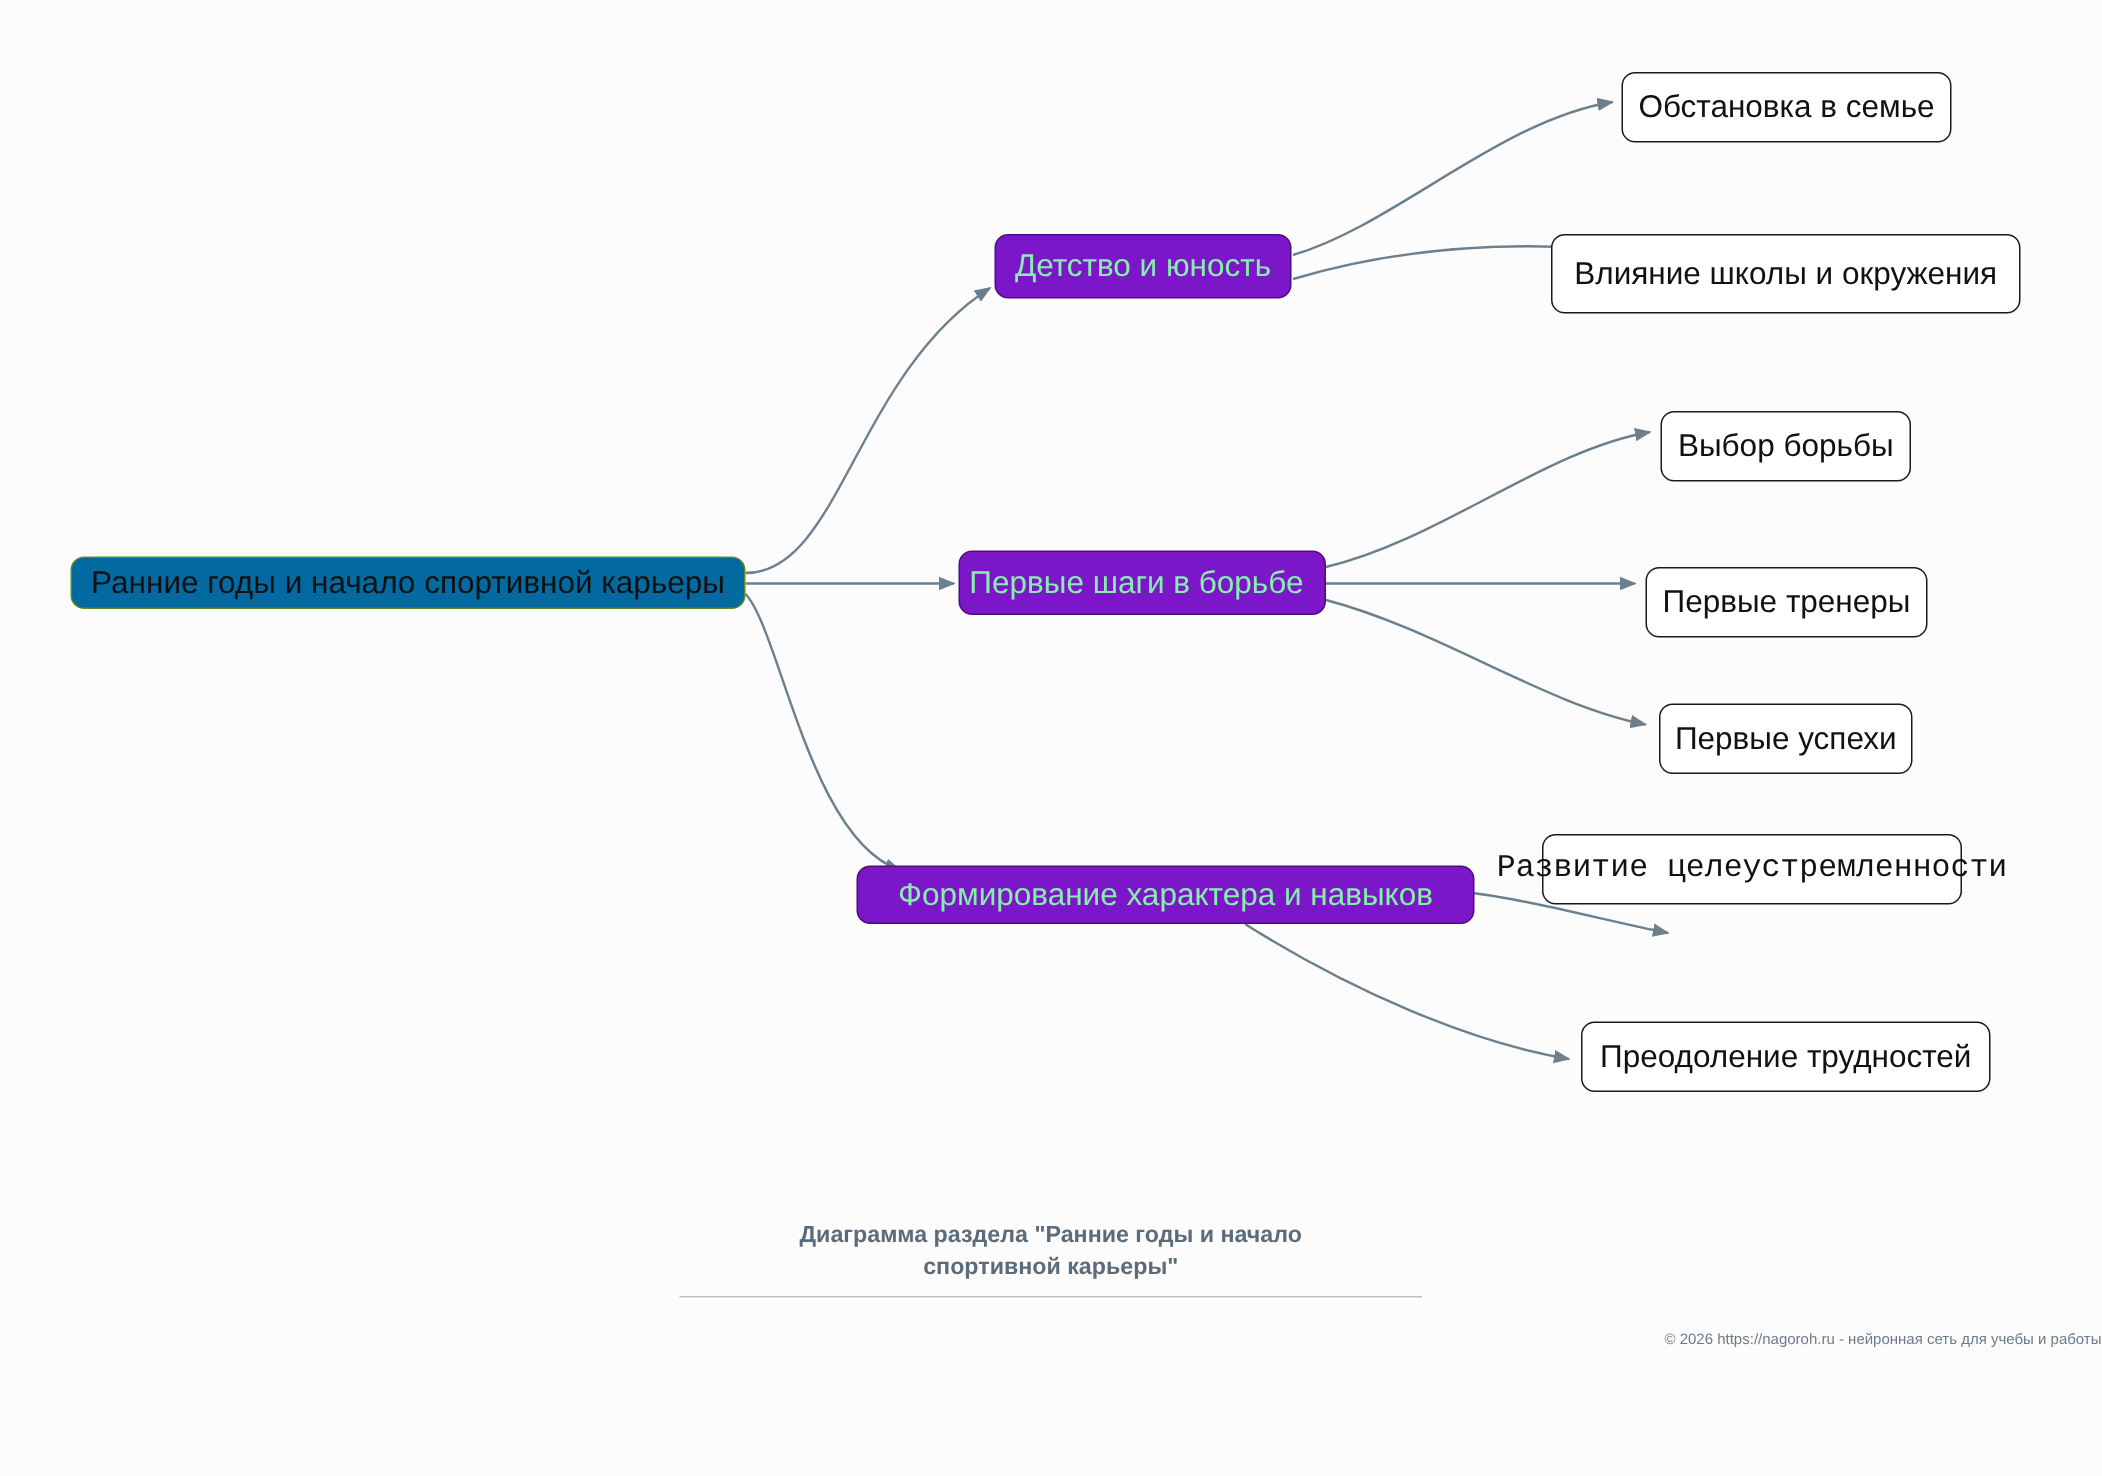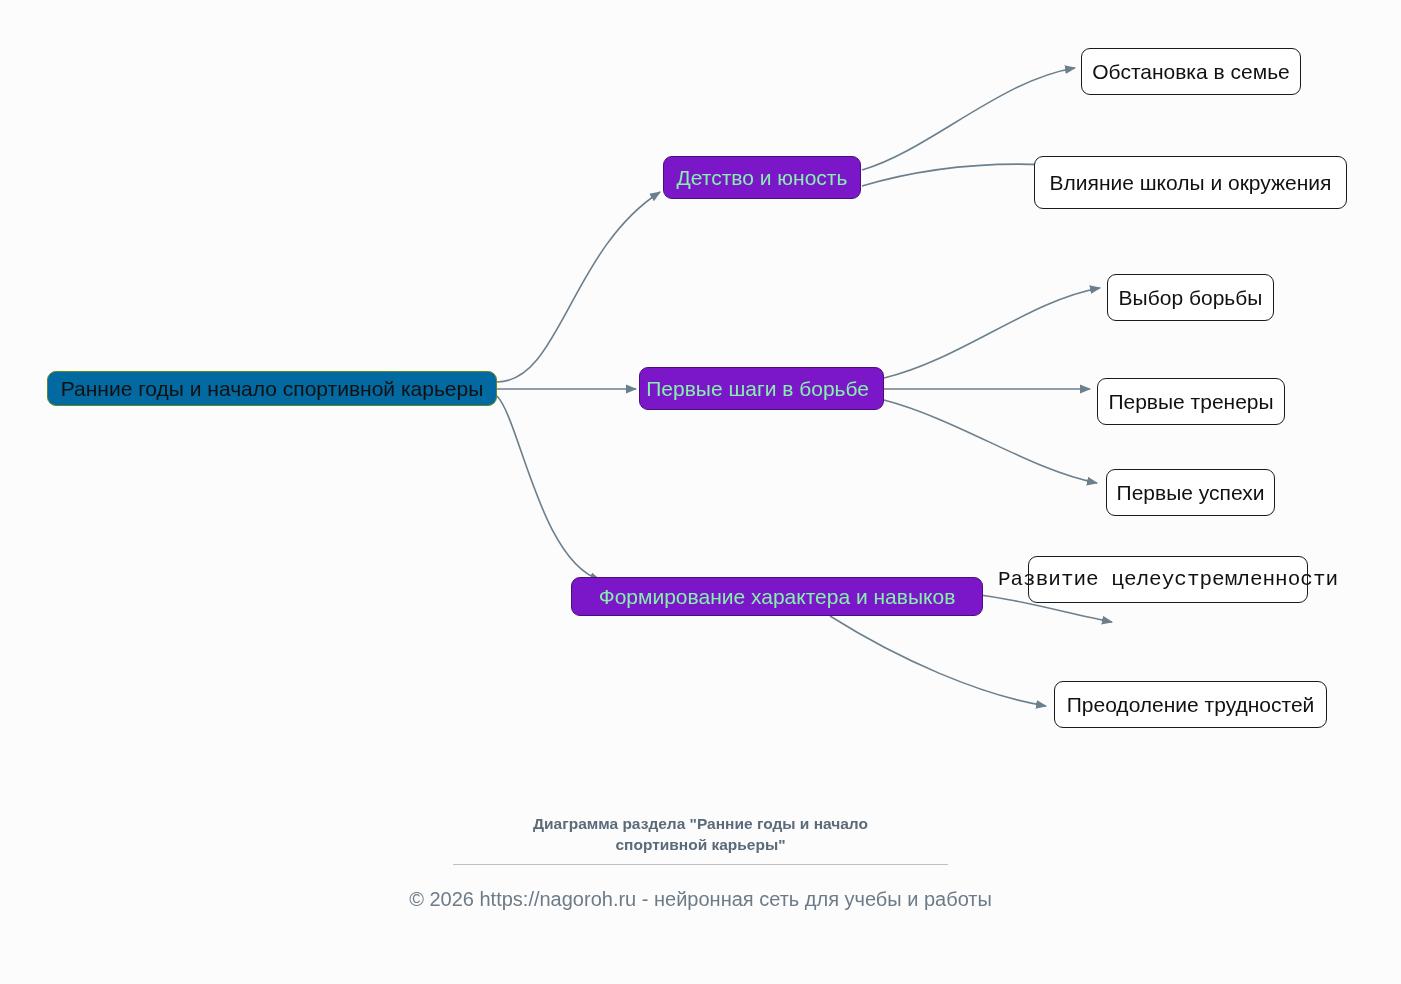--- a/index.html
+++ b/index.html
@@ -67,23 +67,23 @@
   }
   .divider {
     position: absolute;
     height: 1px;
     background: #b9c2ca;
   }
   .footer {
     position: absolute;
     left: 0;
     width: 1401px;
-    text-align: center;
+    text-align: right;
     color: #6d7b88;
-    font-size: 20px;
+    font-size: 10px;
   }
 </style>
 </head>
 <body>
 
 <div id="canvas">
 
   <svg class="edges" viewBox="0 0 1401 984">
     <defs>
       <marker id="arrow" viewBox="0 0 10 10" refX="9" refY="5" markerWidth="7" markerHeight="7" orient="auto-start-reverse">

